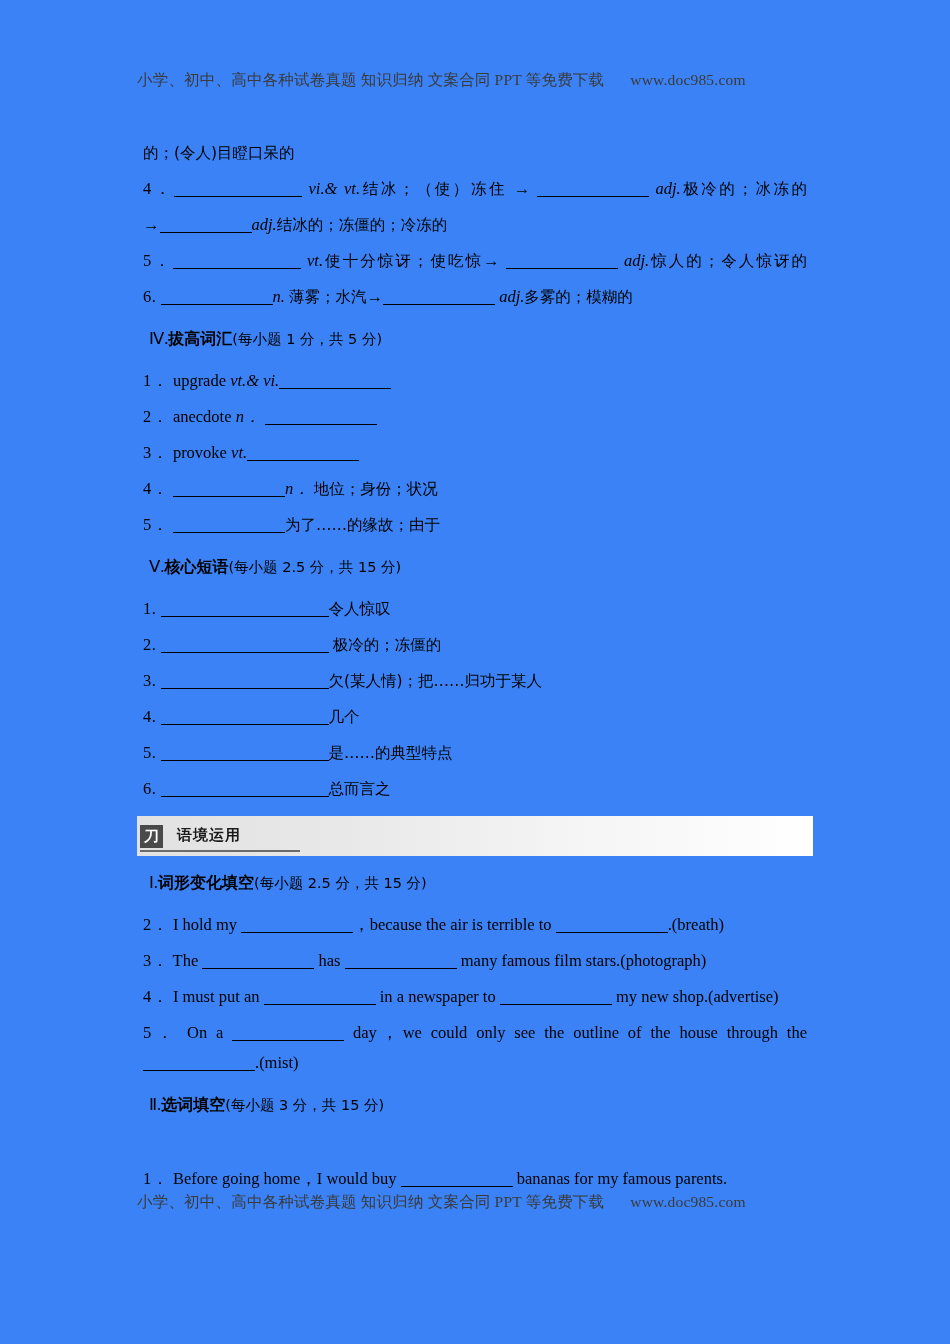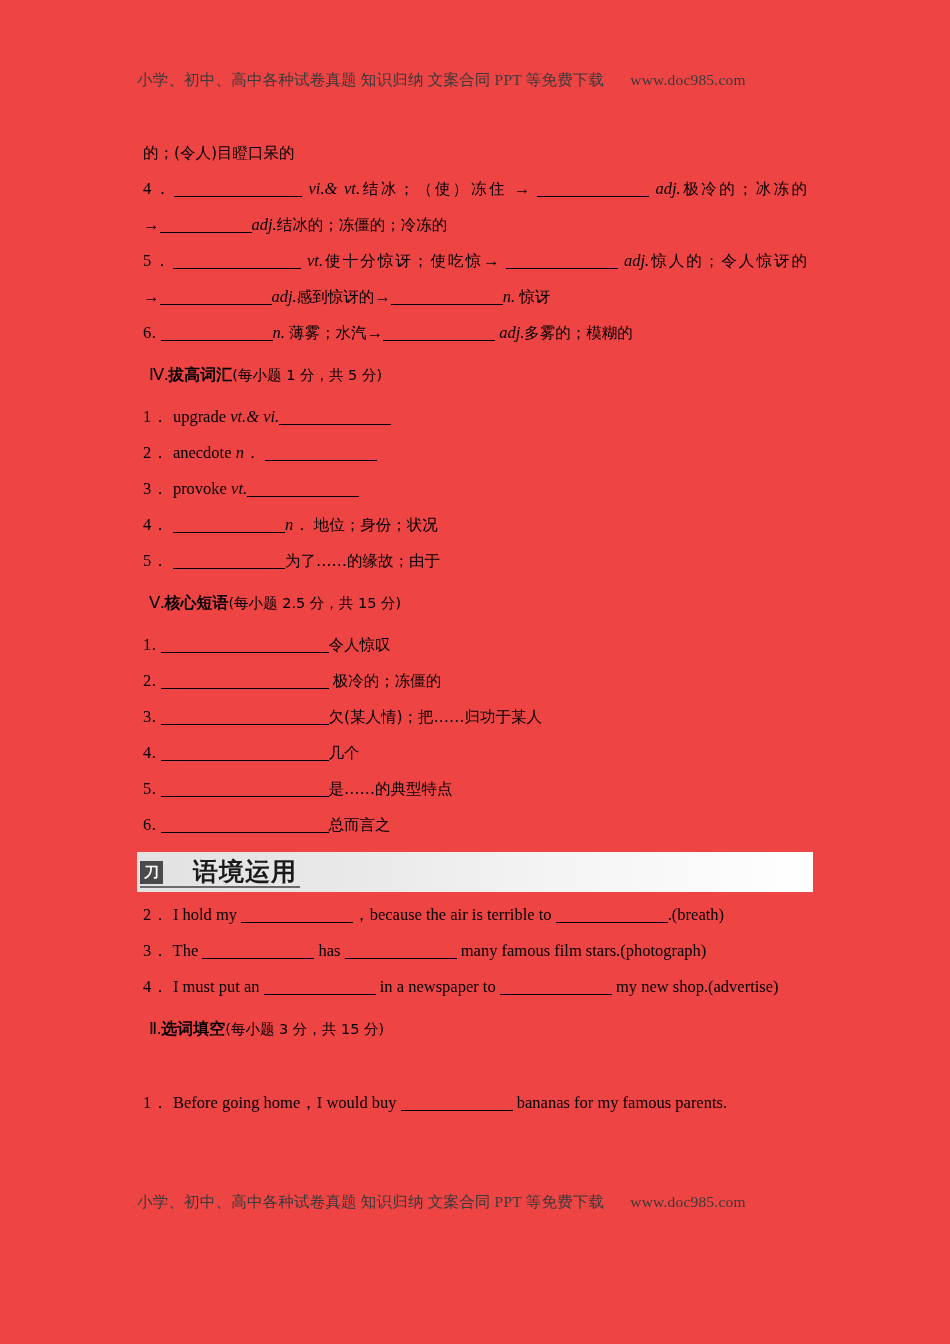--- a/index.html
+++ b/index.html
@@ -4,21 +4,21 @@
 <style>
   html, body {
     margin: 0;
     padding: 0;
     background: #ffffff;
   }
   .page {
     position: relative;
     width: 950px;
     height: 1344px;
-    background: #ef4444;
+    background: #3b82f6;
     font-family: "Liberation Serif", "DejaVu Serif", serif;
     color: #000000;
     overflow: hidden;
   }
   .content {
     position: absolute;
     left: 137px;
     top: 0;
     width: 676px;
   }
@@ -103,24 +103,24 @@
     color: #ffffff;
     font-family: "DejaVu Sans", "Liberation Sans", sans-serif;
     font-size: 15px;
     font-weight: bold;
     display: flex;
     align-items: center;
     justify-content: center;
     flex: none;
   }
   .banner-title {
-    margin-left: 30px;
+    margin-left: 14px;
     font-family: Liberation Sans, sans-serif;
     font-weight: bold;
-    font-size: 25px;
+    font-size: 15px;
     color: #1a1a1a;
     letter-spacing: 1px;
     padding-bottom: 2px;
   }
   .banner-underline {
     position: absolute;
     left: 3px;
     bottom: 4px;
     width: 160px;
     height: 2px;
@@ -138,21 +138,20 @@
   </div>
 
   <div class="content" style="top:132px;">
 
     <p class="line cn">的；(令人)目瞪口呆的</p>
 
     <p class="line just"><span class="num">4．</span><span class="blank-xl"></span> <span class="it">vi.&amp; vt.</span><span class="cn">结冰；（使）冻住</span> <span>→</span> <span class="blank-l"></span> <span class="it">adj.</span><span class="cn">极冷的；冰冻的</span></p>
     <p class="line"><span>→</span><span class="blank-m"></span><span class="it">adj.</span><span class="cn">结冰的；冻僵的；冷冻的</span></p>
 
     <p class="line just"><span class="num">5．</span><span class="blank-xl"></span> <span class="it">vt.</span><span class="cn">使十分惊讶；使吃惊</span><span>→</span> <span class="blank-l"></span> <span class="it">adj.</span><span class="cn">惊人的；令人惊讶的</span></p>
-    <p class="line"><span>→</span><span class="blank-l"></span><span class="it">adj.</span><span class="cn">感到惊讶的</span><span>→</span><span class="blank-l"></span><span class="it">n.</span> <span class="cn">惊讶</span></p>
 
     <p class="line"><span class="num">6.</span> <span class="blank-l"></span><span class="it">n.</span> <span class="cn">薄雾；水汽</span><span>→</span><span class="blank-l"></span> <span class="it">adj.</span><span class="cn">多雾的；模糊的</span></p>
 
     <p class="sec-head"><span class="rn">Ⅳ.</span><span class="title">拔高词汇</span><span class="score">(每小题 1 分，共 5 分)</span></p>
 
     <p class="line"><span class="num">1．</span> <span>upgrade</span> <span class="it">vt.&amp; vi.</span><span class="blank-l"></span></p>
     <p class="line"><span class="num">2．</span> <span>anecdote</span> <span class="it">n．</span> <span class="blank-l"></span></p>
     <p class="line"><span class="num">3．</span> <span>provoke</span> <span class="it">vt.</span><span class="blank-l"></span></p>
     <p class="line"><span class="num">4．</span> <span class="blank-l"></span><span class="it">n．</span> <span class="cn">地位；身份；状况</span></p>
     <p class="line"><span class="num">5．</span> <span class="blank-l"></span><span class="cn">为了……的缘故；由于</span></p>
@@ -165,28 +164,30 @@
     <p class="line"><span class="num">4.</span> <span class="blank-xxl"></span><span class="cn">几个</span></p>
     <p class="line"><span class="num">5.</span> <span class="blank-xxl"></span><span class="cn">是……的典型特点</span></p>
     <p class="line"><span class="num">6.</span> <span class="blank-xxl"></span><span class="cn">总而言之</span></p>
 
     <div class="banner">
       <div class="banner-chip">刀</div>
       <div class="banner-title">语境运用</div>
       <div class="banner-underline"></div>
     </div>
 
+    <p class="sec-head"><span class="rn">Ⅰ.</span><span class="title">词形变化填空</span><span class="score">(每小题 2.5 分，共 15 分)</span></p>
 
 
     <p class="line"><span class="num">2．</span> <span>I hold my</span> <span class="blank-l"></span><span>，because the air is terrible to</span> <span class="blank-l"></span><span>.(breath)</span></p>
 
     <p class="line"><span class="num">3．</span> <span>The</span> <span class="blank-l"></span> <span>has</span> <span class="blank-l"></span> <span>many famous film stars.(photograph)</span></p>
 
     <p class="line"><span class="num">4．</span> <span>I must put an</span> <span class="blank-l"></span> <span>in a newspaper to</span> <span class="blank-l"></span> <span>my new shop.(advertise)</span></p>
 
+    <p class="line just-last-left"><span class="num">5．</span> <span>On a</span> <span class="blank-l"></span> <span>day，we could only see the outline of the house through the</span> <span class="blank-l"></span><span>.(mist)</span></p>
 
 
     <p class="sec-head"><span class="rn">Ⅱ.</span><span class="title">选词填空</span><span class="score">(每小题 3 分，共 15 分)</span></p>
 
     <div class="sp-26"></div>
 
     <p class="line"><span class="num">1．</span> <span>Before going home，I would buy</span> <span class="blank-l"></span> <span>bananas for my famous parents.</span></p>
 
   </div>
 

